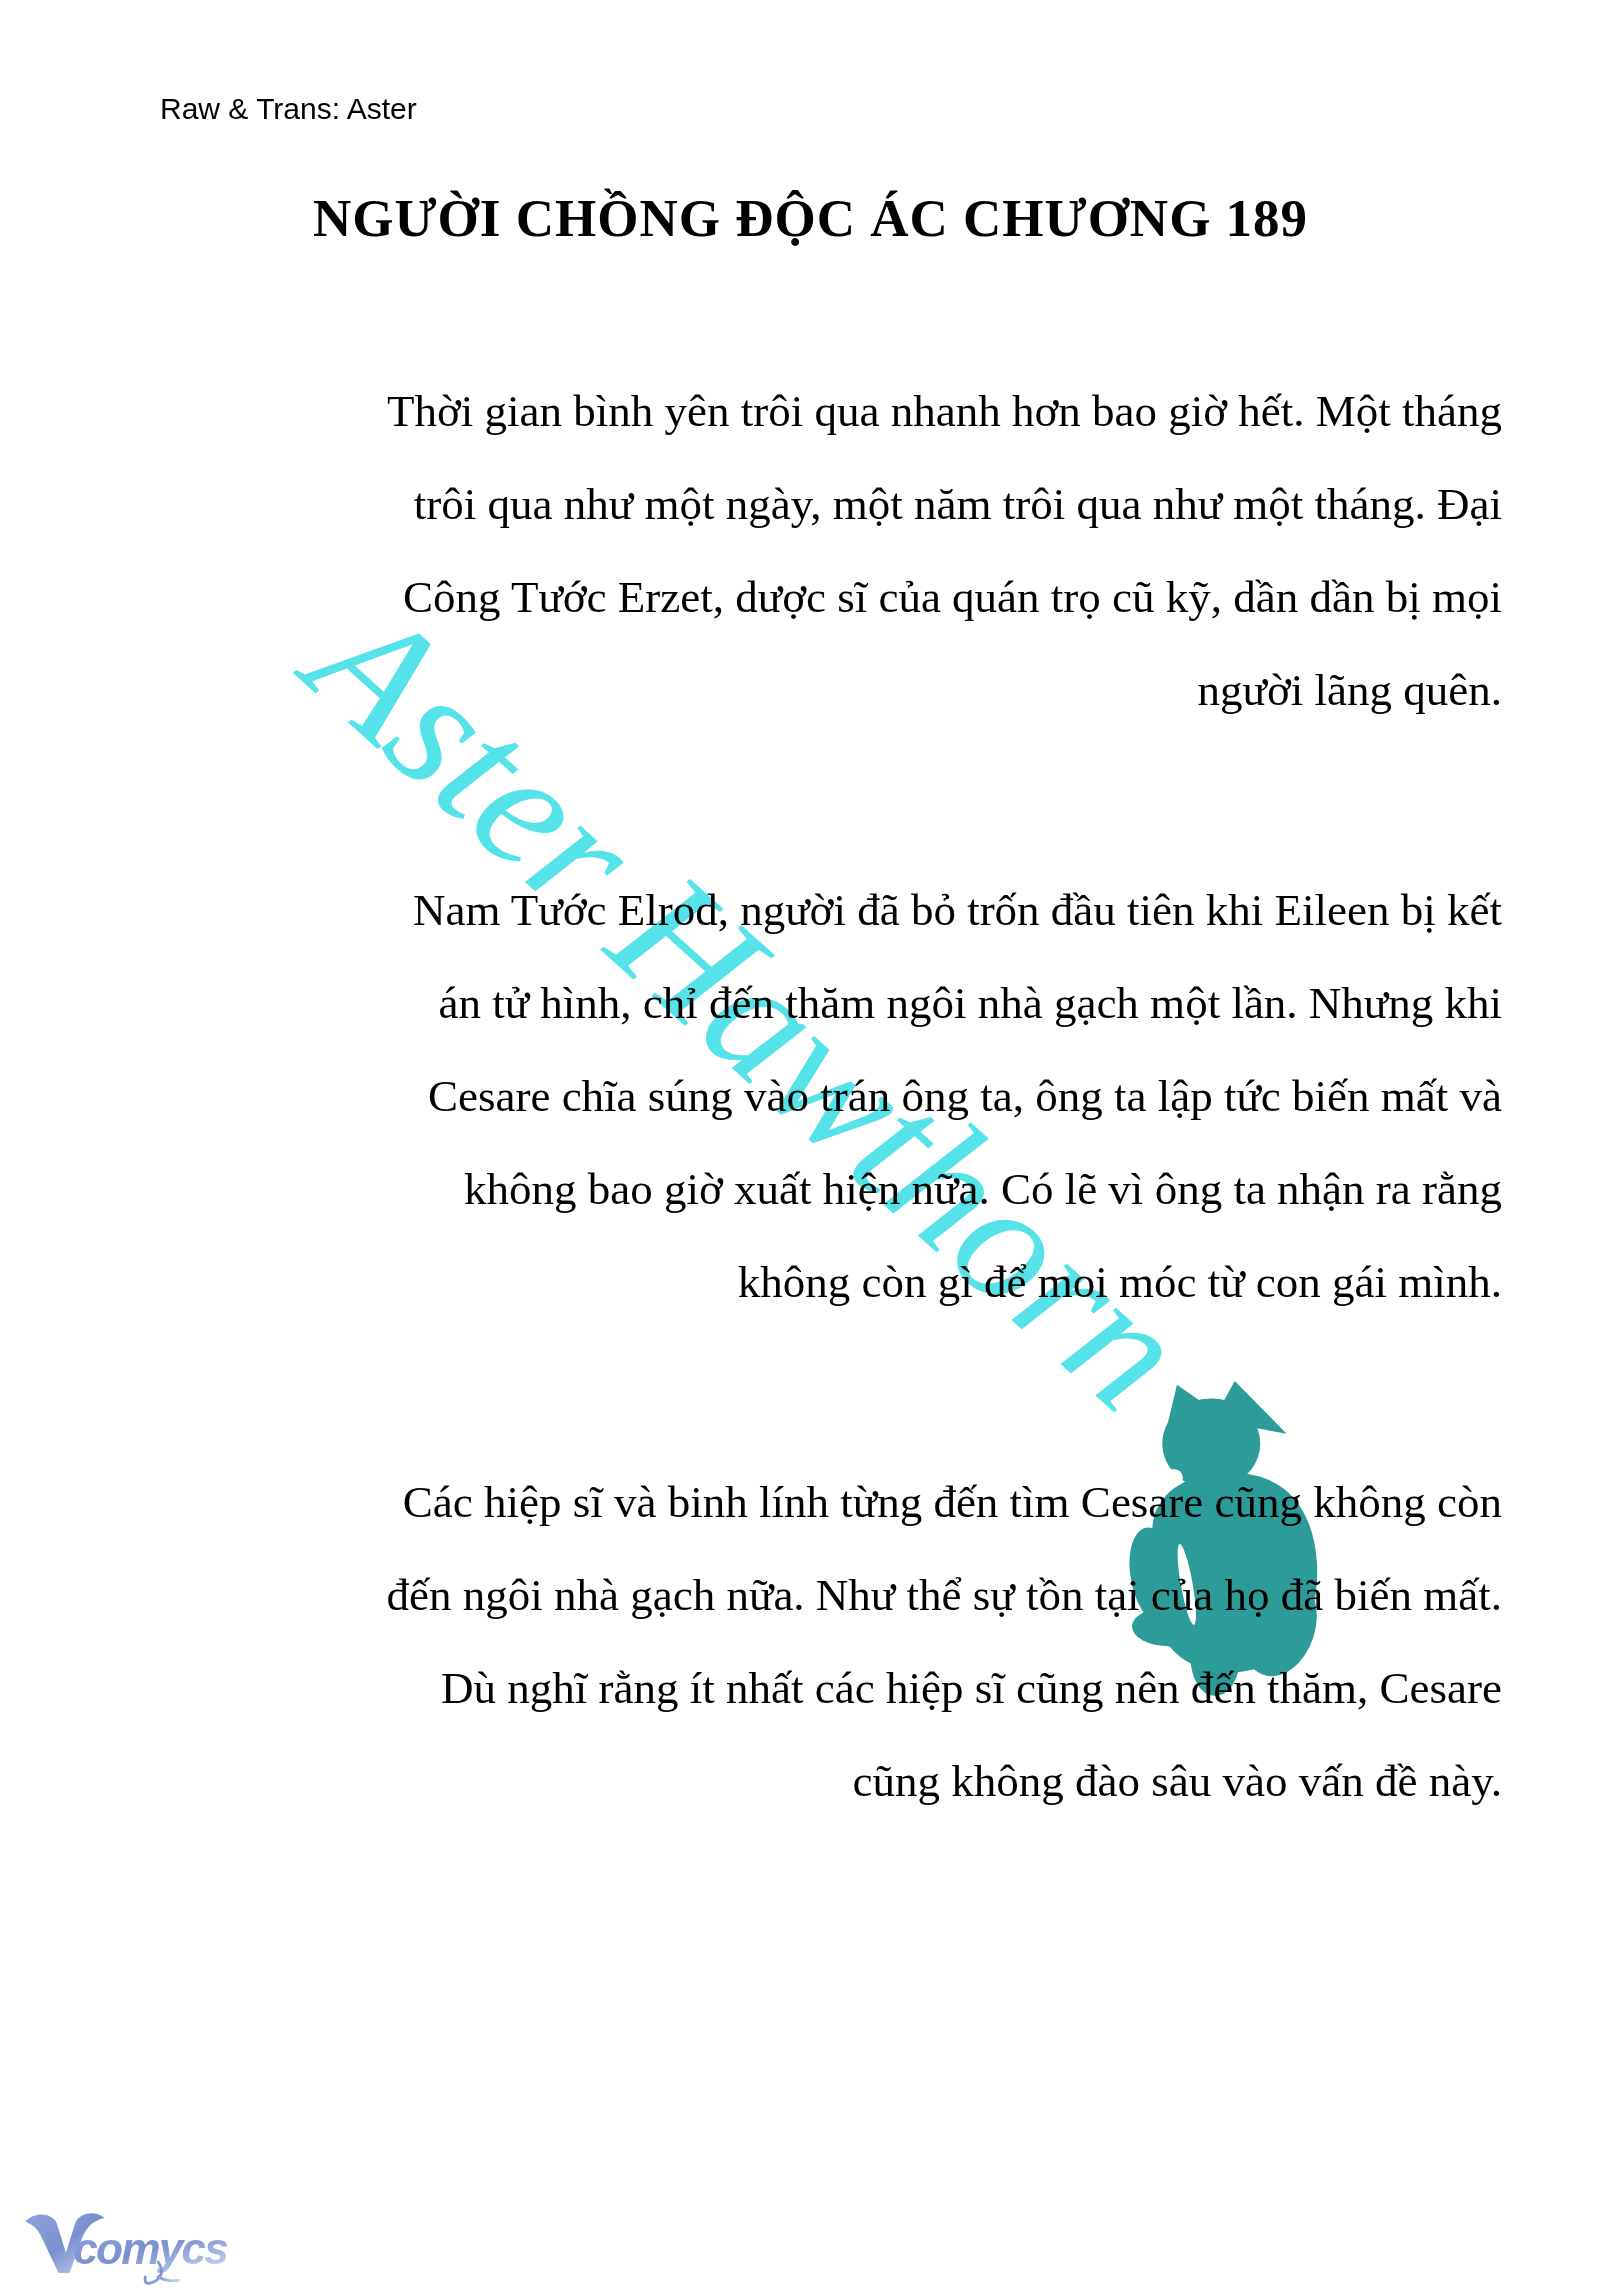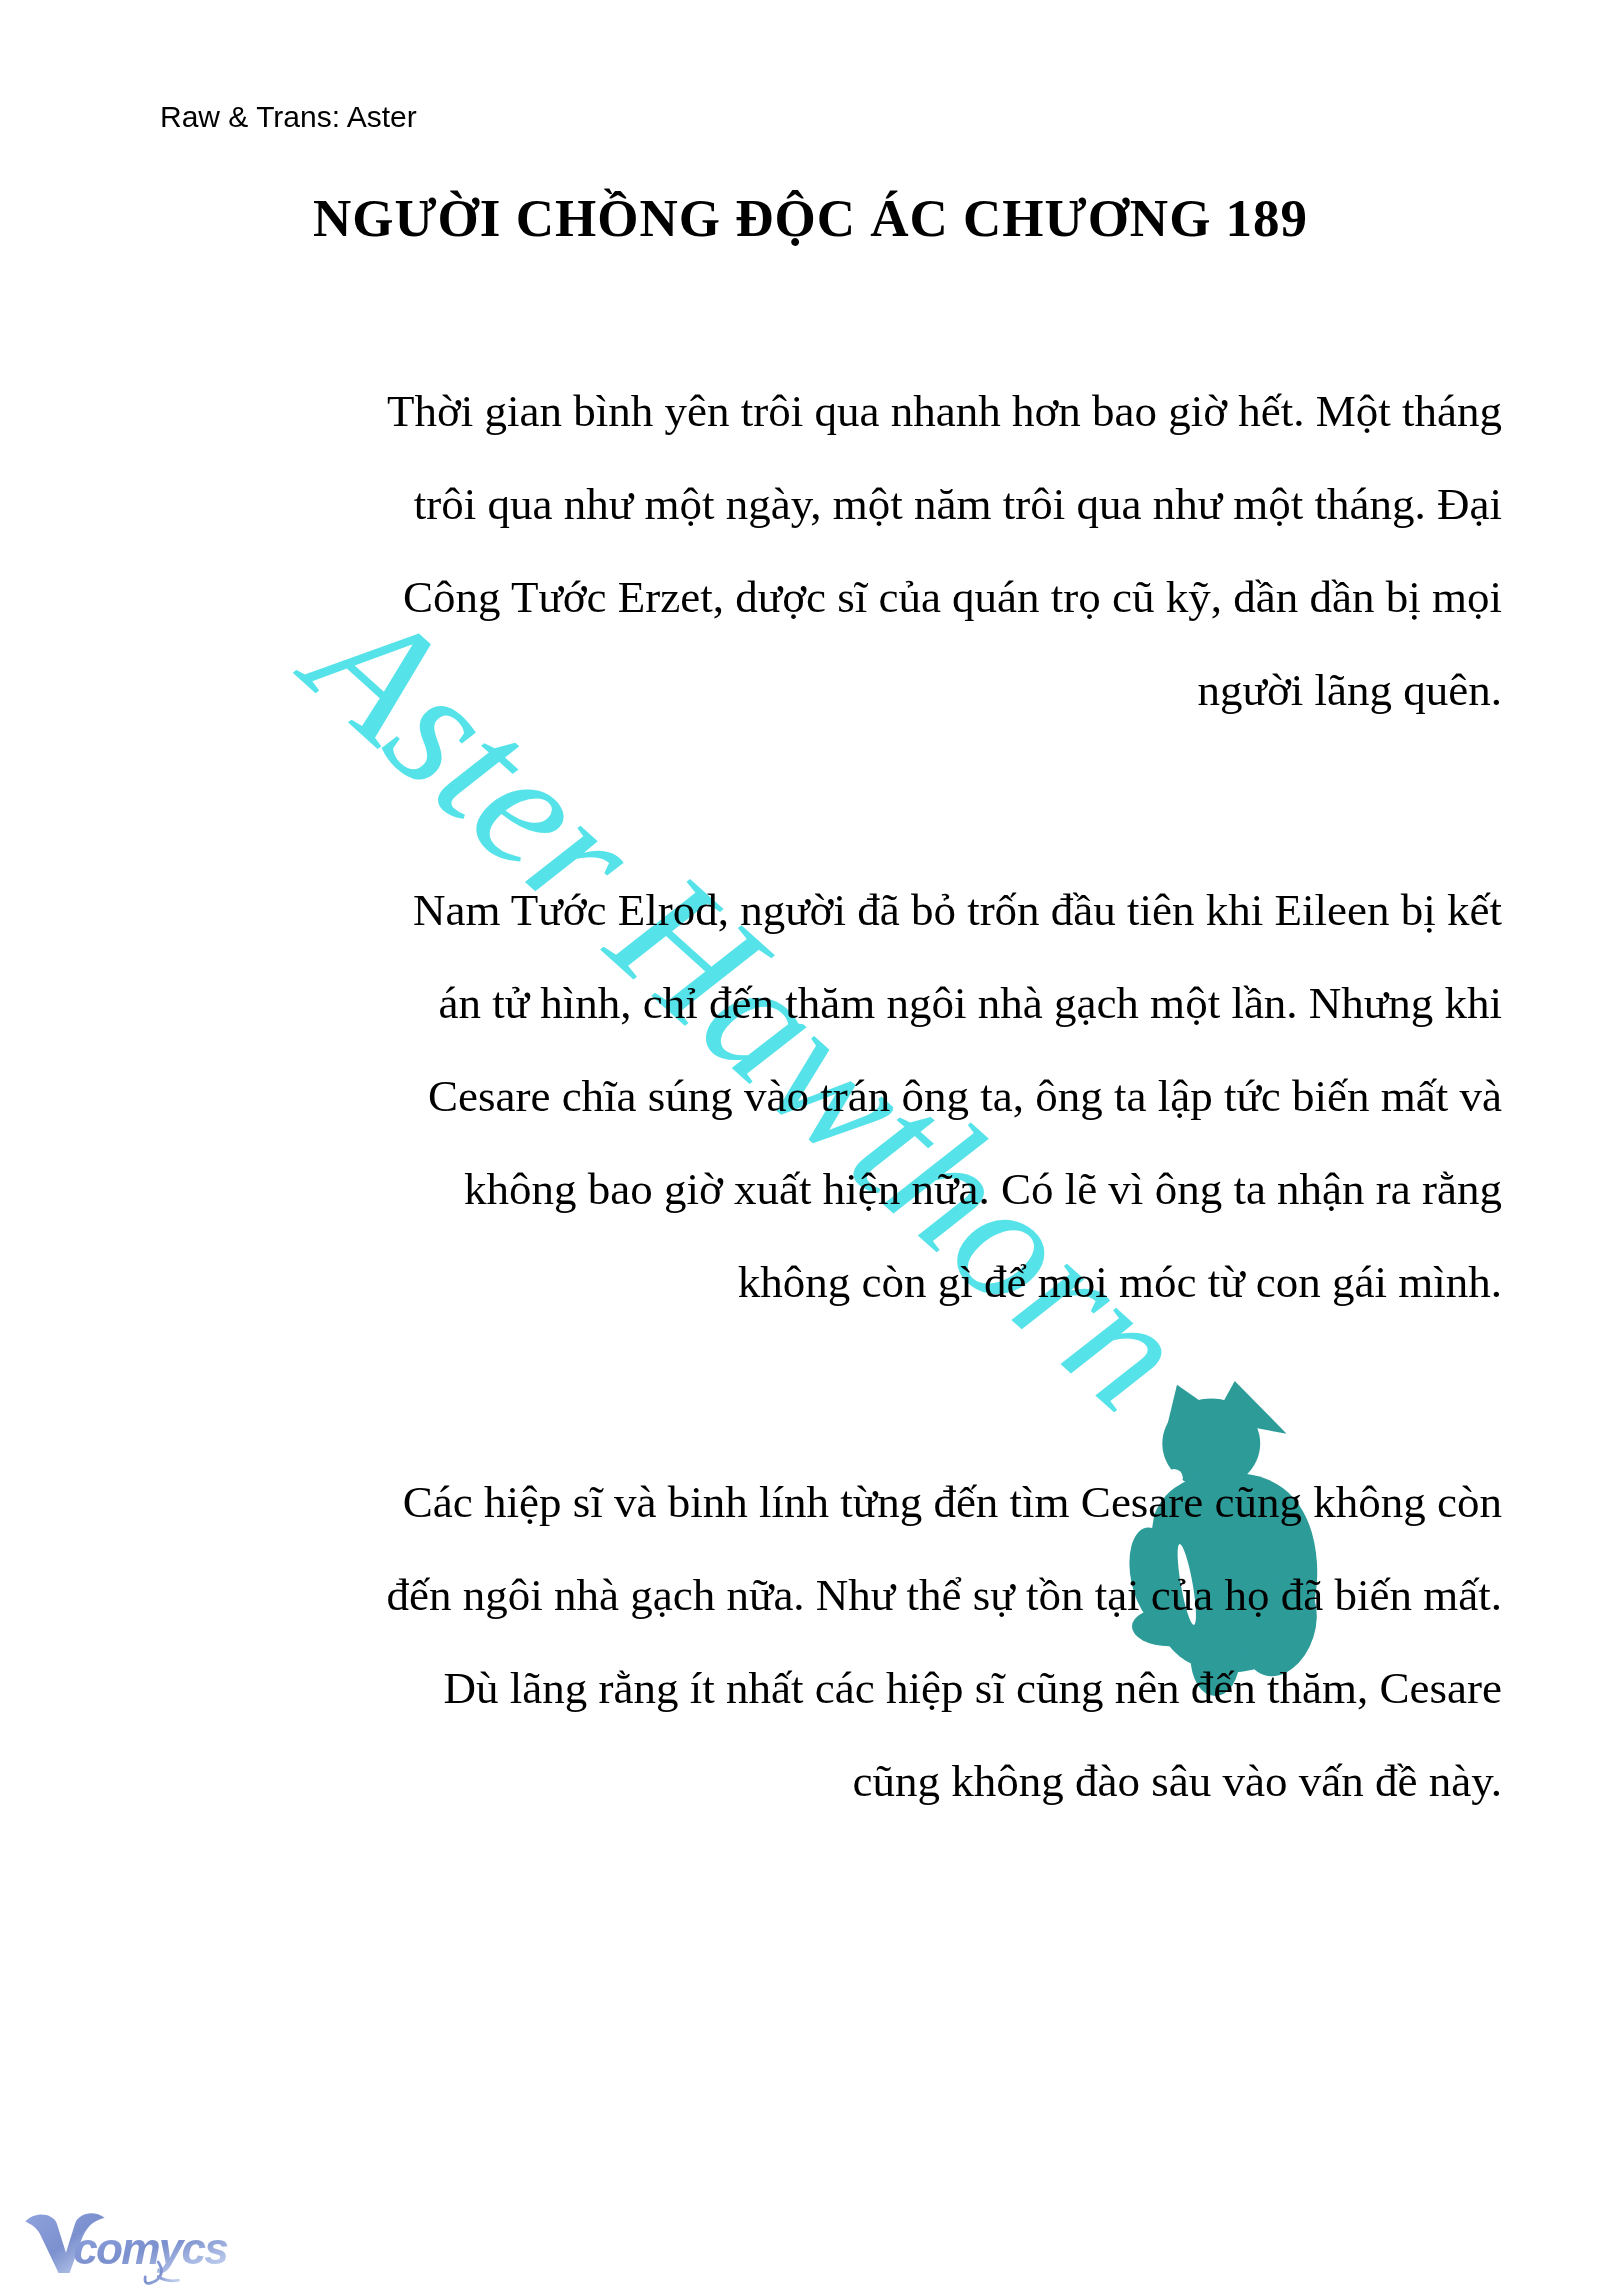--- a/index.html
+++ b/index.html
@@ -13,21 +13,21 @@
     position:absolute; left:396px; top:572px;
     font-size:172px; line-height:1; font-style:italic;
     color:#55e3e9; white-space:nowrap;
     transform:rotate(42deg); transform-origin:0 0;
     font-family:"Liberation Serif", serif;
     z-index:1; user-select:none;
   }
   .cat-svg { position:absolute; left:1125px; top:1377px; width:196px; height:323px; z-index:1; }
   
   .credit {
-    position:absolute; left:160px; top:100px;
+    position:absolute; left:160px; top:92px;
     font-family:"Liberation Sans", sans-serif;
     font-size:30px; color:#000; z-index:3;
   }
   .title {
     position:absolute; left:0; top:188px; width:100%;
     text-align:center; font-size:53px; font-weight:bold;
     letter-spacing:1px; color:#000; z-index:3;
   }
   .body-text {
     position:absolute; left:130px; top:365px; width:1372px; z-index:3;
@@ -78,21 +78,21 @@
 trôi qua như một ngày, một năm trôi qua như một tháng. Đại
 Công Tước Erzet, dược sĩ của quán trọ cũ kỹ, dần dần bị mọi
 người lãng quên.</p>
     <p>Nam Tước Elrod, người đã bỏ trốn đầu tiên khi Eileen bị kết
 án tử hình, chỉ đến thăm ngôi nhà gạch một lần. Nhưng khi
 Cesare chĩa súng vào trán ông ta, ông ta lập tức biến mất và
 không bao giờ xuất hiện nữa. Có lẽ vì ông ta nhận ra rằng
 không còn gì để moi móc từ con gái mình.</p>
     <p>Các hiệp sĩ và binh lính từng đến tìm Cesare cũng không còn
 đến ngôi nhà gạch nữa. Như thể sự tồn tại của họ đã biến mất.
-Dù lãng rằng ít nhất các hiệp sĩ cũng nên đến thăm, Cesare
+Dù nghĩ rằng ít nhất các hiệp sĩ cũng nên đến thăm, Cesare
 cũng không đào sâu vào vấn đề này.</p>
   </div>
 
 
   <svg class="logo-svg" viewBox="0 0 240 90" xmlns="http://www.w3.org/2000/svg">
     <defs>
       <linearGradient id="lg" x1="0" y1="0" x2="1" y2="1">
         <stop offset="0" stop-color="#8fa3dd"></stop>
         <stop offset="0.5" stop-color="#7b90ce"></stop>
         <stop offset="1" stop-color="#cfdcf5"></stop>

